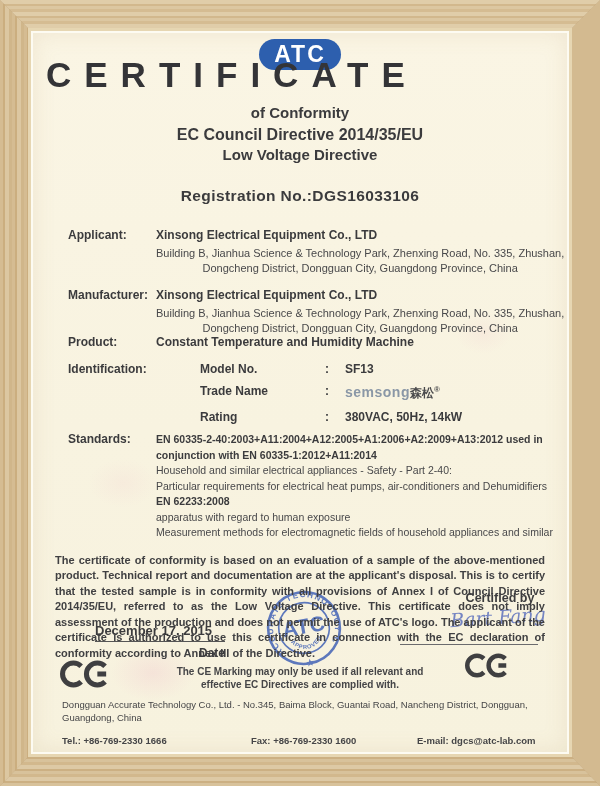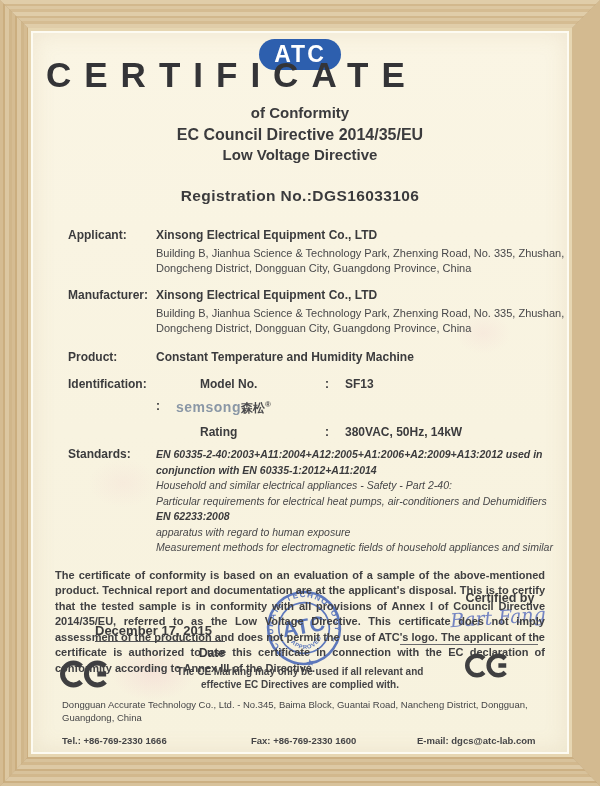--- a/index.html
+++ b/index.html
@@ -36,30 +36,30 @@
   .sub-conformity{text-align:center;font-weight:bold;font-size:15px;margin-top:9px;}
   .sub-directive{text-align:center;font-weight:bold;font-size:16px;margin-top:5px;}
   .sub-lvd{text-align:center;font-weight:bold;font-size:15px;margin-top:2px;}
   .registration{text-align:center;font-weight:bold;font-size:15.5px;margin-top:24px;letter-spacing:.4px;}
   
   .rows{margin-top:23px;}
   .row{display:flex;padding-left:35px;}
   .lbl{width:88px;flex:none;font-weight:bold;font-size:12px;}
   .val{font-size:11px;}
   .val .name{font-weight:bold;font-size:12px;}
-  .addr{white-space:nowrap;margin-top:4px;line-height:14px;color:#48484a;}
+  .addr{white-space:nowrap;margin-top:4px;line-height:14px;color:#48484a;text-align:center;}
   .addr+.addr{margin-top:1px;}
-  .mt12{margin-top:13px;}  .mt14{margin-top:15px;}
+  .mt12{margin-top:13px;}  .mt14{}
   .subrow{display:flex;margin-bottom:8px;font-weight:bold;font-size:12px;}
   .sublbl{width:125px;flex:none;padding-left:44px;}
   .subcolon{width:20px;flex:none;}
   .brand{color:#8a97a6;font-weight:bold;font-size:14px;letter-spacing:.5px;}
   .brand-cn{color:#4a4a4c;font-weight:bold;font-size:12px;}
   .brand-reg{font-size:8px;vertical-align:super;color:#4a4a4c;}
-  .std-line{white-space:nowrap;font-size:10.5px;line-height:15.5px;color:#48484a;font-style:italic;}
+  .std-line{white-space:nowrap;font-size:10.5px;line-height:15.5px;color:#48484a;}
   .std-line.b{font-weight:bold;color:#3b3b3d;}
   
   .declaration{margin:12px 22px 0;font-size:11px;font-weight:bold;line-height:15.5px;
     text-align:justify;color:#404042;position:relative;z-index:1;}
   
   .stamp{position:absolute;left:225px;top:549px;width:92px;height:92px;z-index:0;
     transform:rotate(-10deg);mix-blend-mode:multiply;opacity:.92;}
   .certified-by{position:absolute;left:392px;top:558px;width:150px;text-align:center;
     font-weight:bold;font-size:12.5px;}
   .signature{position:absolute;left:380px;top:573px;width:170px;text-align:center;
@@ -126,20 +126,21 @@
 
       <div class="row mt12">
         <div class="lbl">Identification:</div>
         <div class="val">
           <div class="subrow">
             <span class="sublbl">Model No.</span>
             <span class="subcolon">:</span>
             <span>SF13</span>
           </div>
           <div class="subrow">
+            <span class="sublbl">Trade Name</span>
             <span class="subcolon">:</span>
             <span>
               <span class="brand">semsong</span><span class="brand-cn">森松</span><span class="brand-reg">®</span>
             </span>
           </div>
           <div class="subrow">
             <span class="sublbl">Rating</span>
             <span class="subcolon">:</span>
             <span>380VAC, 50Hz, 14kW</span>
           </div>

